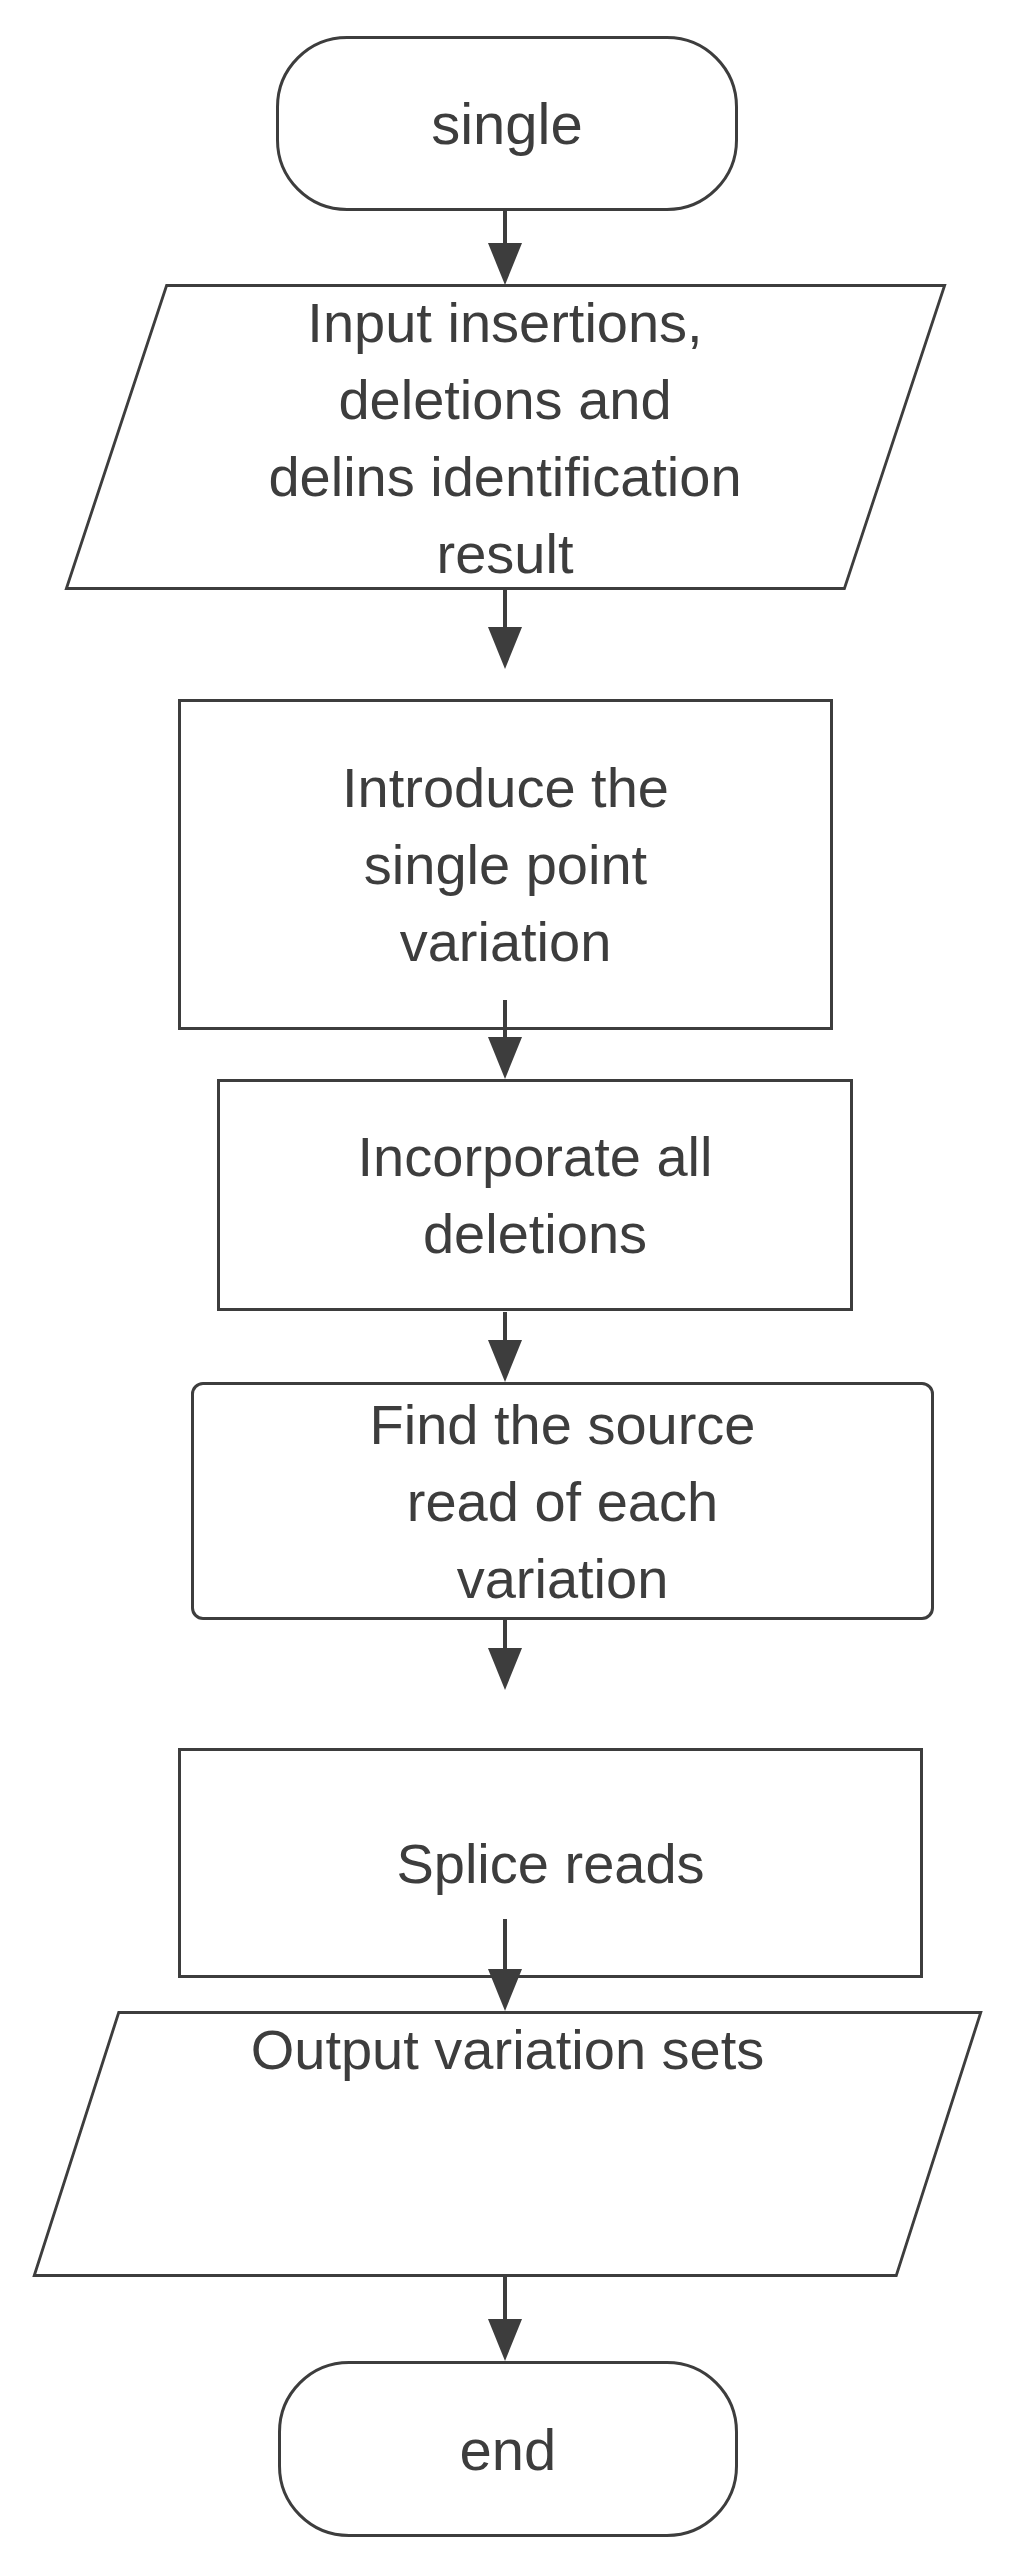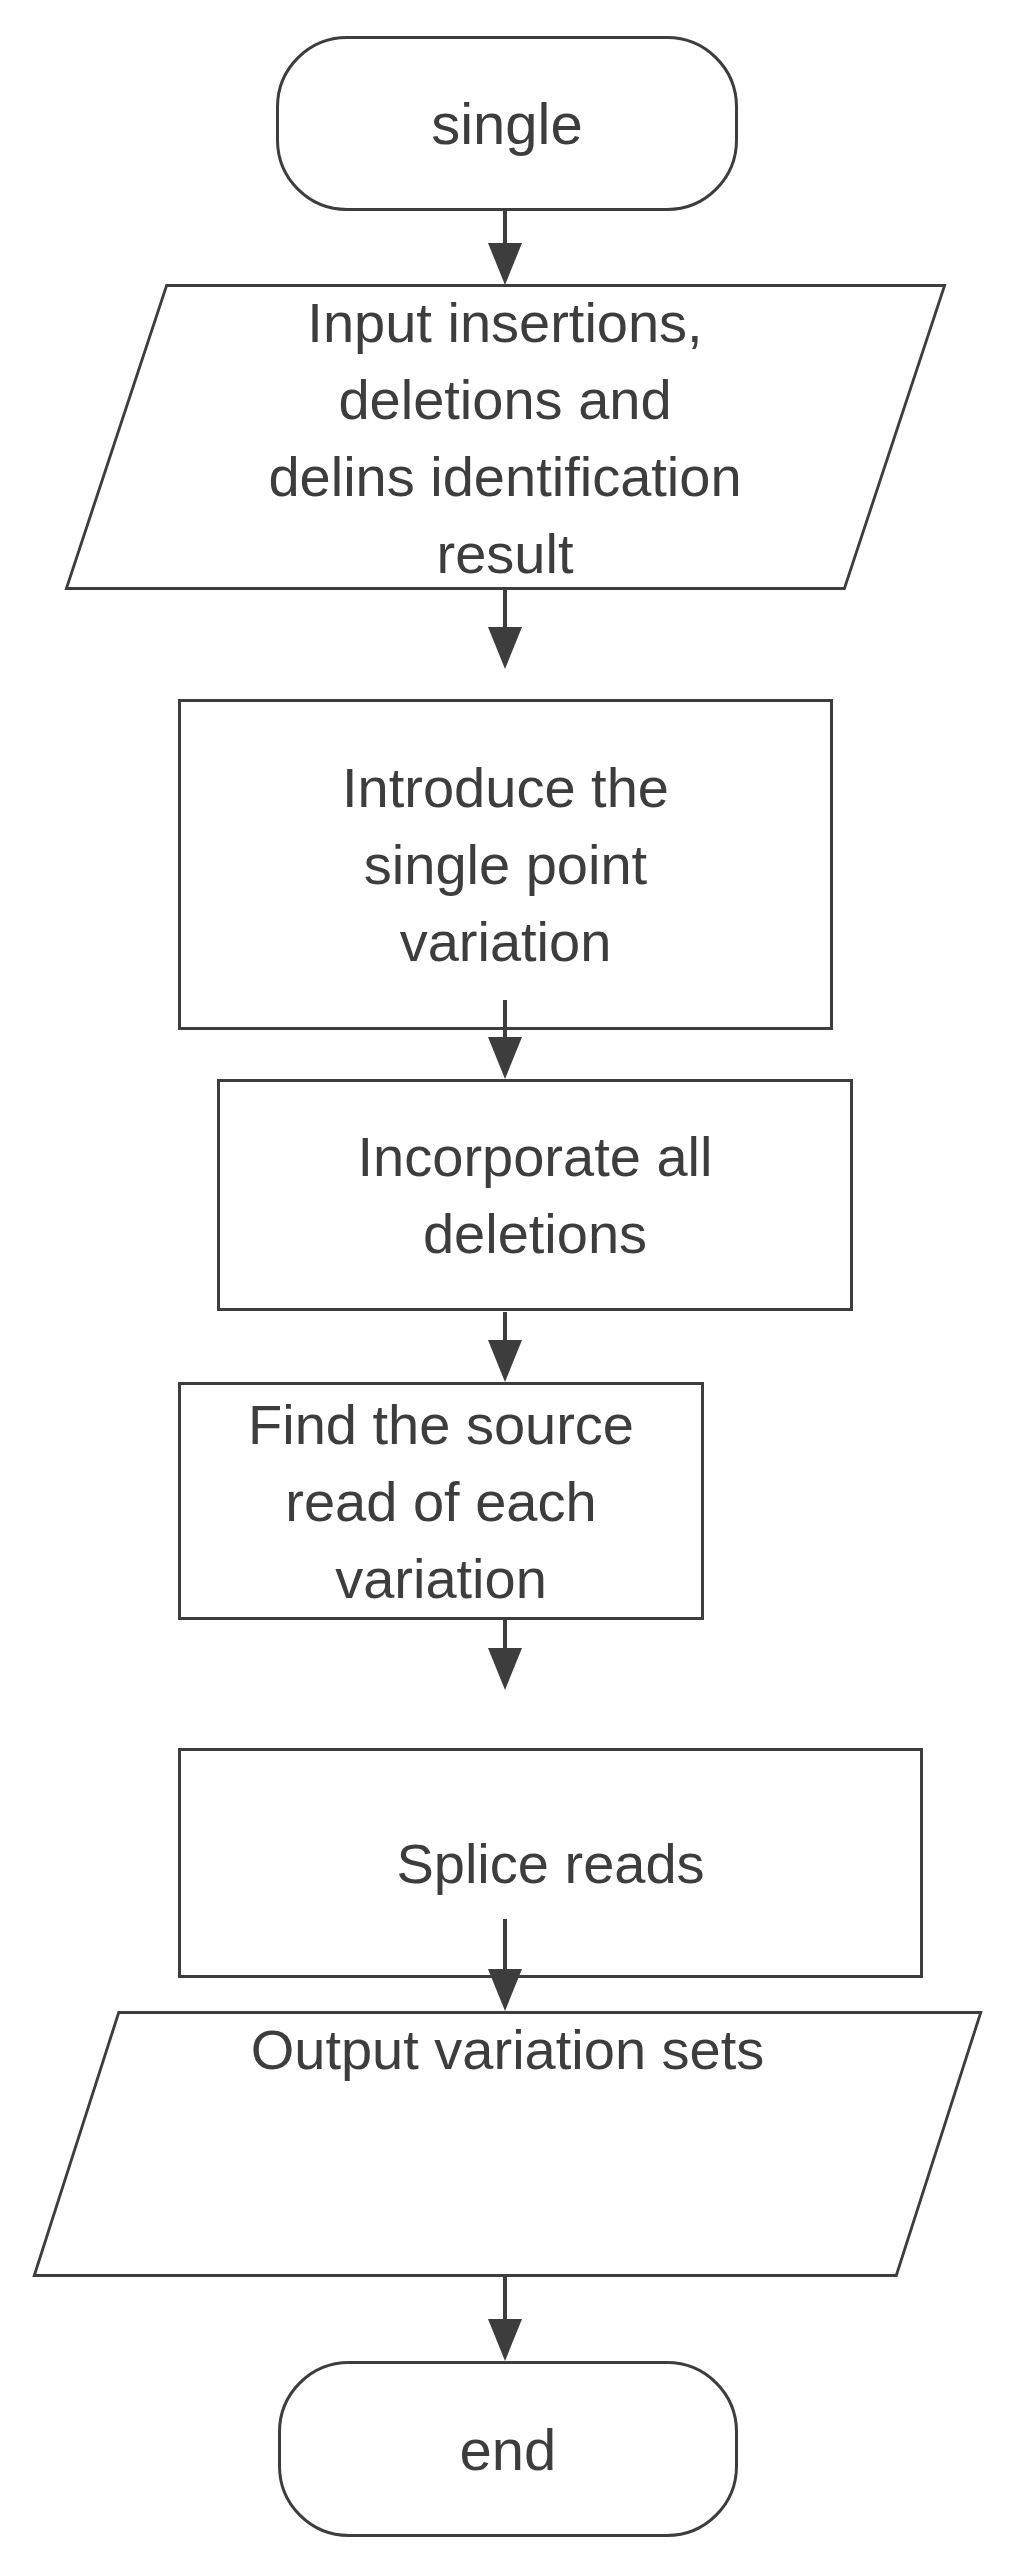--- a/index.html
+++ b/index.html
@@ -112,21 +112,21 @@
       <div>Incorporate all</div>
       <div>deletions</div>
     </div>
   </div>
 
   <div class="arrow" style="left:487px;top:1312px;height:70px;">
     <div class="stem"></div>
     <div class="head"></div>
   </div>
 
-  <div class="node process" style="left:178px;top:1382px;width:526px;height:238px;">
+  <div class="node process" style="left:191px;top:1382px;width:743px;height:238px;border-radius:12px;">
     <div class="label">
       <div>Find the source</div>
       <div>read of each</div>
       <div>variation</div>
     </div>
   </div>
 
   <div class="arrow" style="left:487px;top:1620px;height:70px;">
     <div class="stem"></div>
     <div class="head"></div>

